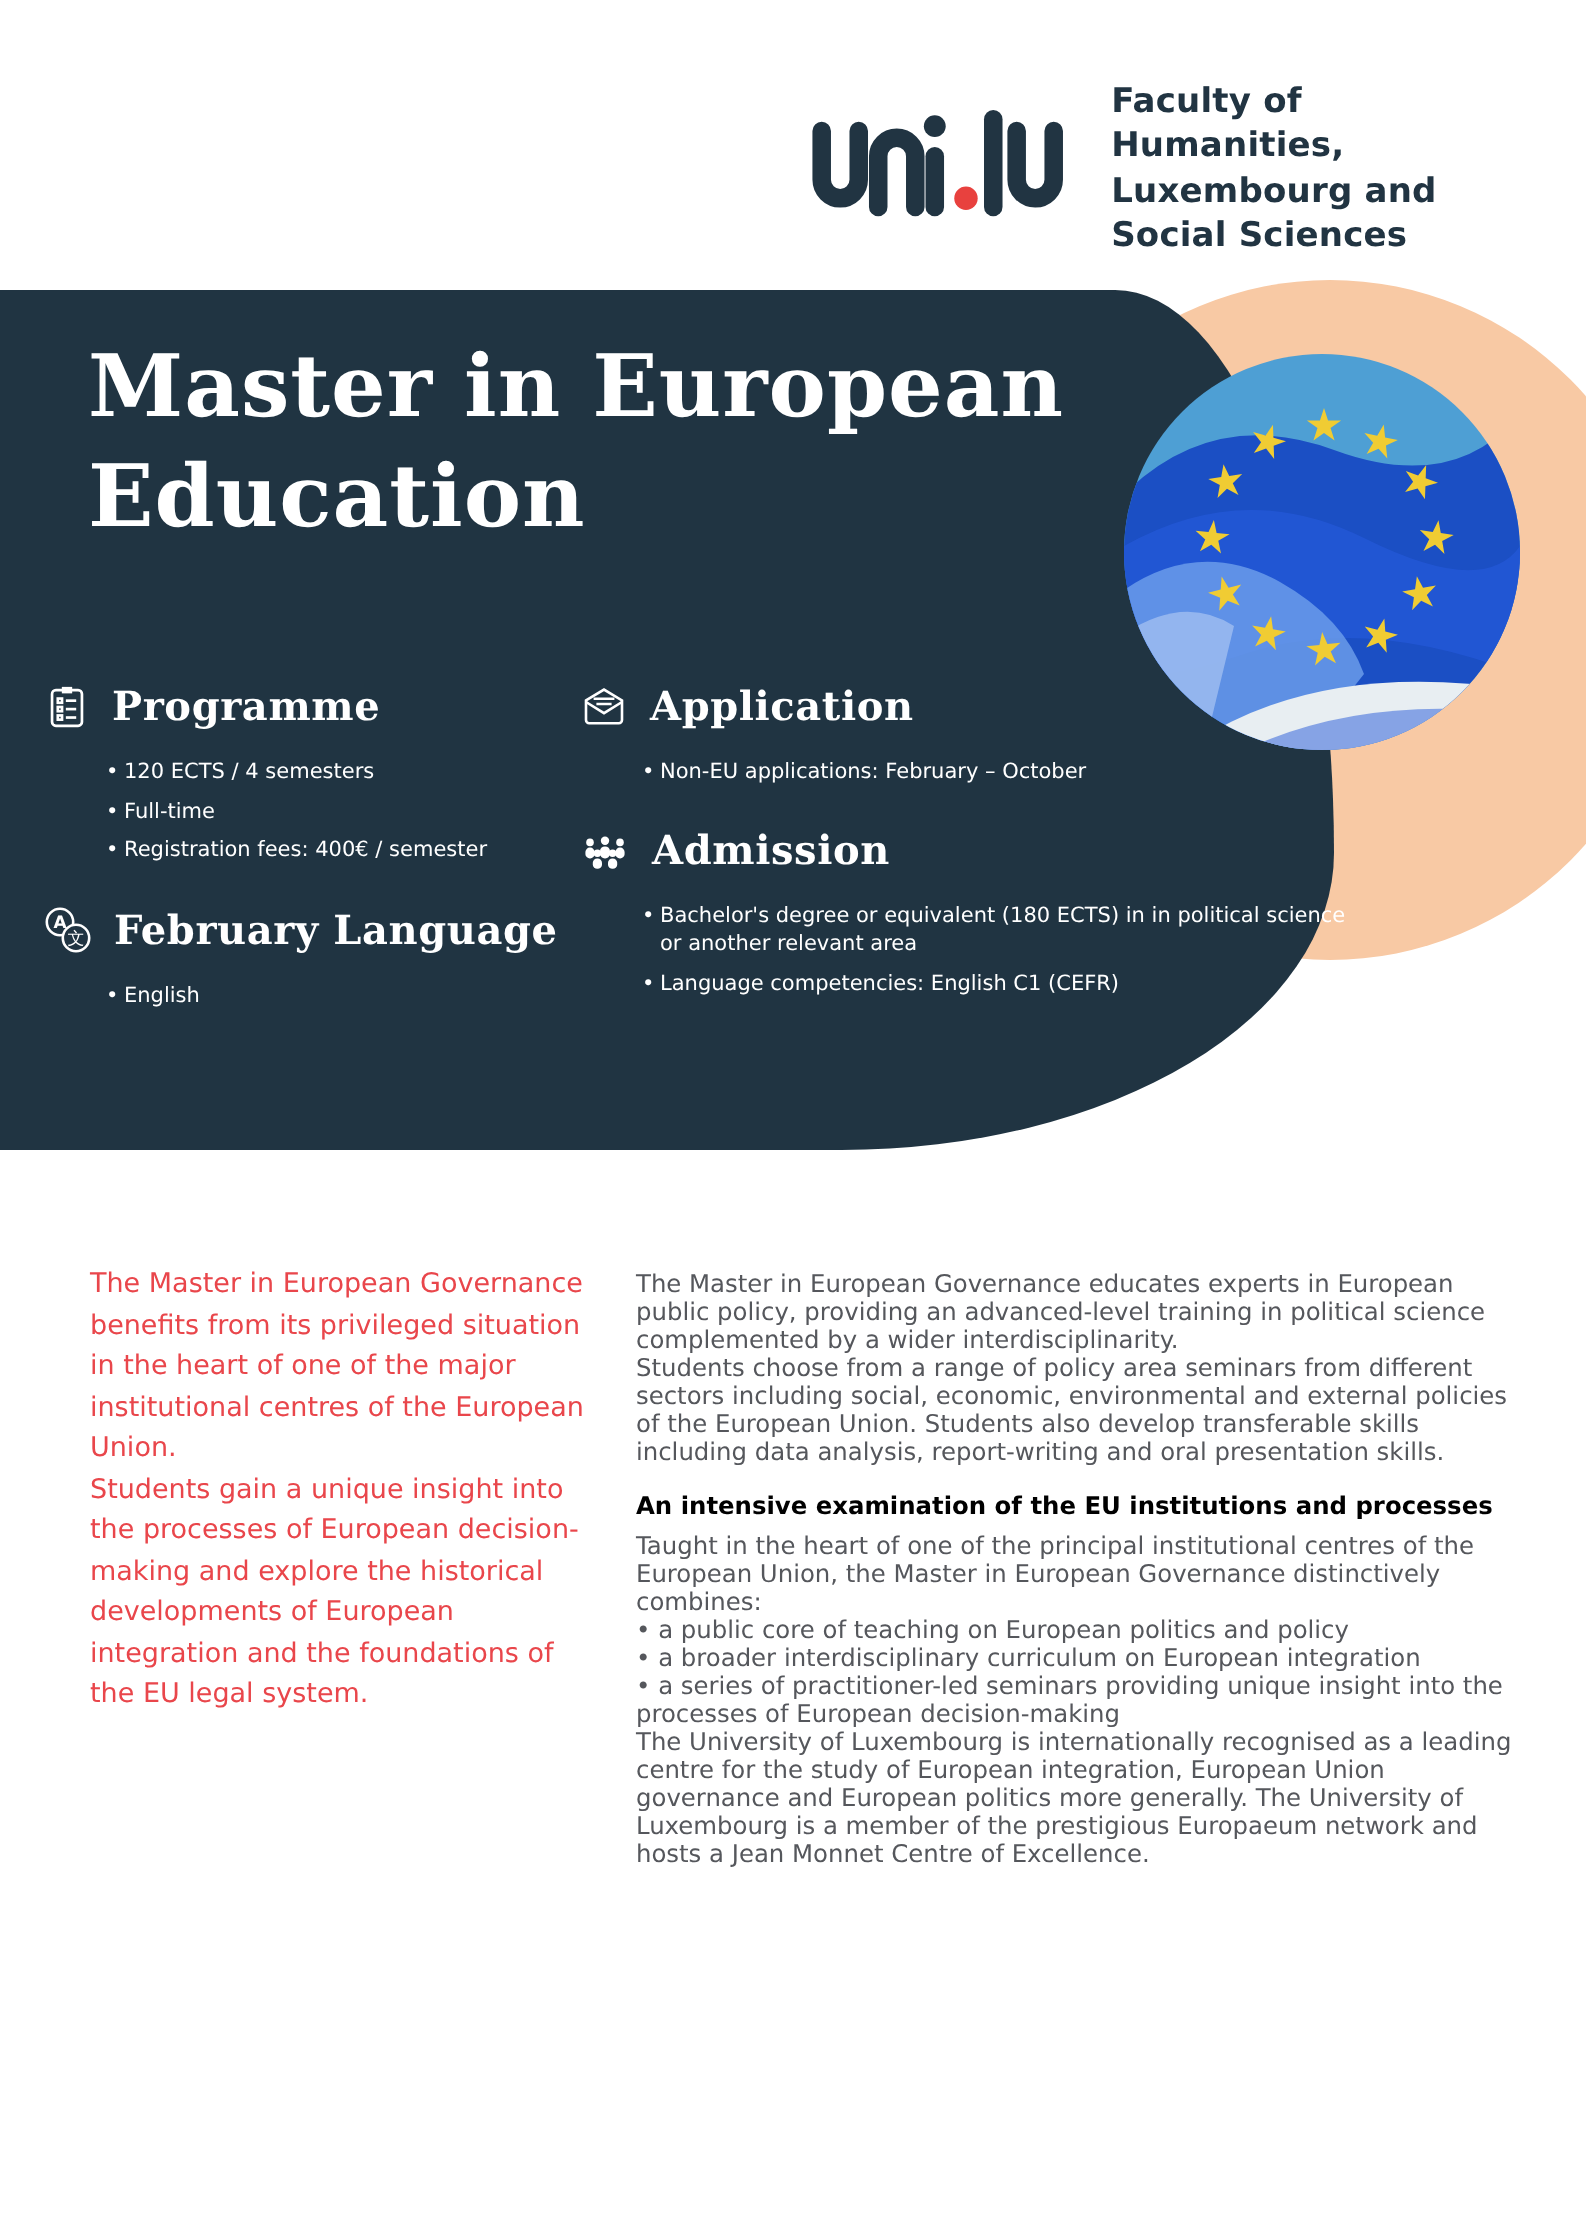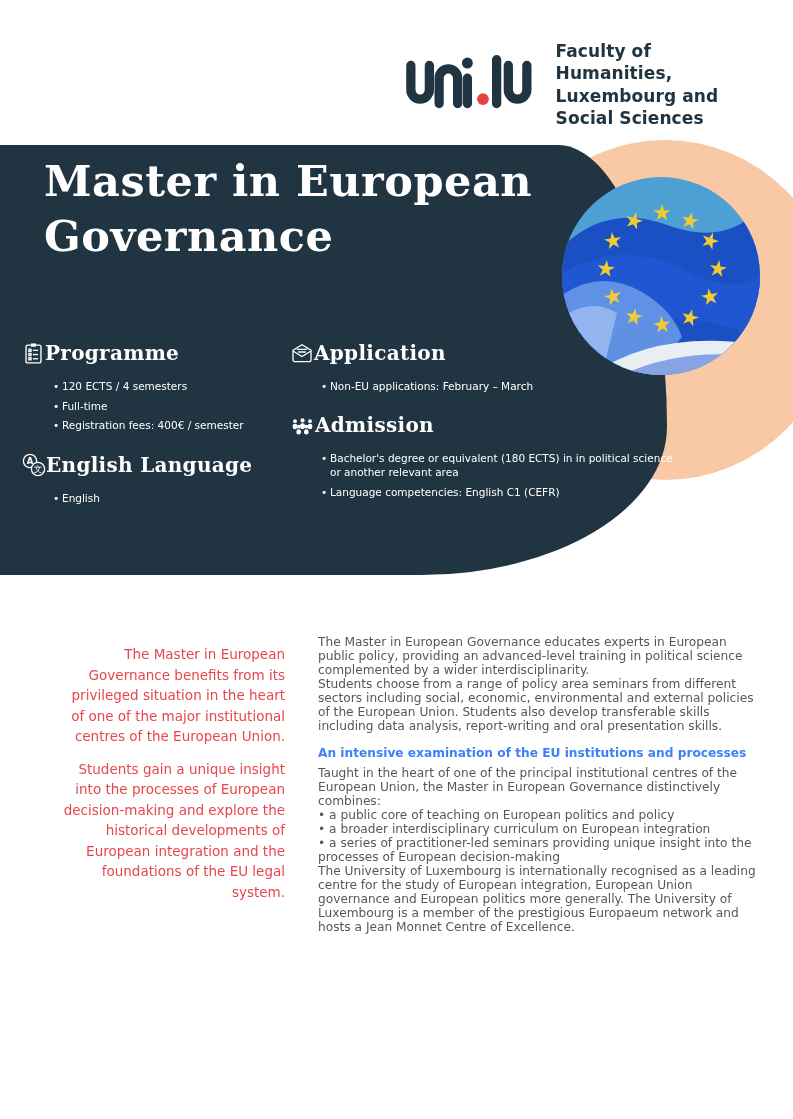--- a/index.html
+++ b/index.html
@@ -12,41 +12,41 @@
   .logo-svg{display:block;}
   .faculty{font-size:17px;font-weight:bold;color:#213442;line-height:1.32;letter-spacing:.1px;}
 
   
   .hero{position:absolute;top:145px;left:0;width:793px;height:430px;}
   .peach-blob{position:absolute;left:495px;top:-5px;width:340px;height:340px;border-radius:50%;background:#F8C9A4;}
   .navy-blob{position:absolute;left:0;top:0;width:667px;height:430px;background:#203442;
              border-top-right-radius:112px 288px;border-bottom-right-radius:252px 152px;}
   .flag-circle{position:absolute;left:562px;top:32px;width:198px;height:198px;border-radius:50%;overflow:hidden;}
   .flag-circle svg{display:block;}
-  .hero-title{position:absolute;left:44px;top:9px;margin:0;font-family:"DejaVu Serif","Liberation Serif",serif;
+  .hero-title{position:absolute;left:44px;top:22px;margin:0;font-family:"DejaVu Serif","Liberation Serif",serif;
               font-weight:bold;font-size:43px;line-height:1.27;color:#ffffff;letter-spacing:.5px;}
 
   .info{position:absolute;left:22px;top:196px;display:flex;}
   .info-col1{width:268px;}
   .info-col2{width:384px;}
   .sec{margin-bottom:20px;}
-  .sec-head{display:flex;align-items:center;gap:0;}
+  .sec-head{display:flex;align-items:center;gap:11px;}
   .sec-head svg{flex:0 0 auto;display:block;}
   .sec-title{font-family:"DejaVu Serif","Liberation Serif",serif;font-weight:bold;font-size:20px;color:#fff;letter-spacing:.3px;}
   .sec-list{margin:14px 0 0 31px;padding:0;list-style:none;}
   .sec-list li{position:relative;font-size:10.5px;color:#fff;line-height:1.35;margin-bottom:5.5px;padding-left:9px;max-width:352px;}
   .sec-list li::before{content:"•";position:absolute;left:0;top:0;}
 
   
   .main{position:absolute;top:575px;left:0;width:793px;height:544px;background:#fff;}
   .intro{position:absolute;left:45px;top:57px;width:252px;color:#E9464B;font-size:13.5px;line-height:1.52;}
-  .intro p{margin:12px;text-align:right;}
+  .intro p{margin:0;}
   .bodytext{position:absolute;left:318px;top:60px;width:448px;color:#55575C;font-size:12.2px;line-height:14px;}
   .bodytext p{margin:0;}
-  .red-head{color:#3b82f6;font-weight:bold;margin:13px 0 6px 0 !important;}
+  .red-head{color:#000000;font-weight:bold;margin:13px 0 6px 0 !important;}
   .bullet{position:relative;padding-left:0;}
   .bullet::before{content:"• ";}
 </style>
 </head>
 <body>
 
 <div class="page">
 
   <div class="header">
     <div class="logo-row">
@@ -97,21 +97,21 @@
           <use href="#star" transform="translate(51,120) rotate(-14)"></use>
           <use href="#star" transform="translate(44,92) rotate(6)"></use>
           <use href="#star" transform="translate(51,64) rotate(-8)"></use>
           <use href="#star" transform="translate(72,44) rotate(16)"></use>
         </g>
       </svg>
     </div>
 
     <h1 class="hero-title">
       <div>Master in European</div>
-      <div>Governance</div>
+      <div>Education</div>
     </h1>
 
     <div class="info">
       <div class="info-col1">
 
         <div class="sec">
           <div class="sec-head">
             <svg width="23" height="23" viewBox="0 0 24 24" fill="none" stroke="#fff" stroke-width="1.4">
               <rect x="4.2" y="3.2" width="15.6" height="18.6" rx="2"></rect>
               <path d="M9.3 3.2 h5.4" stroke-width="3.4"></path>
@@ -132,41 +132,41 @@
         </div>
 
         <div class="sec">
           <div class="sec-head">
             <svg width="24" height="24" viewBox="0 0 24 24">
               <circle cx="8" cy="8" r="6.6" fill="none" stroke="#fff" stroke-width="1.3"></circle>
               <text x="8" y="11" text-anchor="middle" font-size="8.5" font-family="DejaVu Sans" fill="#fff" font-weight="bold">A</text>
               <circle cx="16" cy="16" r="6.6" fill="#203442" stroke="#fff" stroke-width="1.3"></circle>
               <text x="16" y="19.2" text-anchor="middle" font-size="8.5" font-family="DejaVu Sans" fill="#fff">文</text>
             </svg>
-            <span class="sec-title">English Language</span>
+            <span class="sec-title">February Language</span>
           </div>
           <ul class="sec-list">
             <li>English</li>
           </ul>
         </div>
 
       </div>
       <div class="info-col2">
 
         <div class="sec">
           <div class="sec-head">
             <svg width="24" height="24" viewBox="0 0 24 24" fill="none" stroke="#fff" stroke-width="1.3">
               <path d="M3 9.2 L12 3.8 L21 9.2 V19 a1.6 1.6 0 0 1 -1.6 1.6 H4.6 A1.6 1.6 0 0 1 3 19 Z"></path>
               <path d="M6.8 8.4 h10.4 M8.2 11 h7.6"></path>
               <path d="M3 10 L12 15.6 L21 10"></path>
             </svg>
             <span class="sec-title">Application</span>
           </div>
           <ul class="sec-list">
-            <li>Non-EU applications: February – March</li>
+            <li>Non-EU applications: February – October</li>
           </ul>
         </div>
 
         <div class="sec">
           <div class="sec-head">
             <svg width="25" height="24" viewBox="0 0 25 24" fill="#fff">
               <circle cx="5" cy="8.2" r="1.9"></circle>
                 <rect x="2.7" y="10.8" width="4.6" height="5.4" rx="2.2"></rect>
               <circle cx="12.5" cy="7.4" r="2.1"></circle>
                 <rect x="10" y="10.2" width="5" height="6" rx="2.4"></rect>

